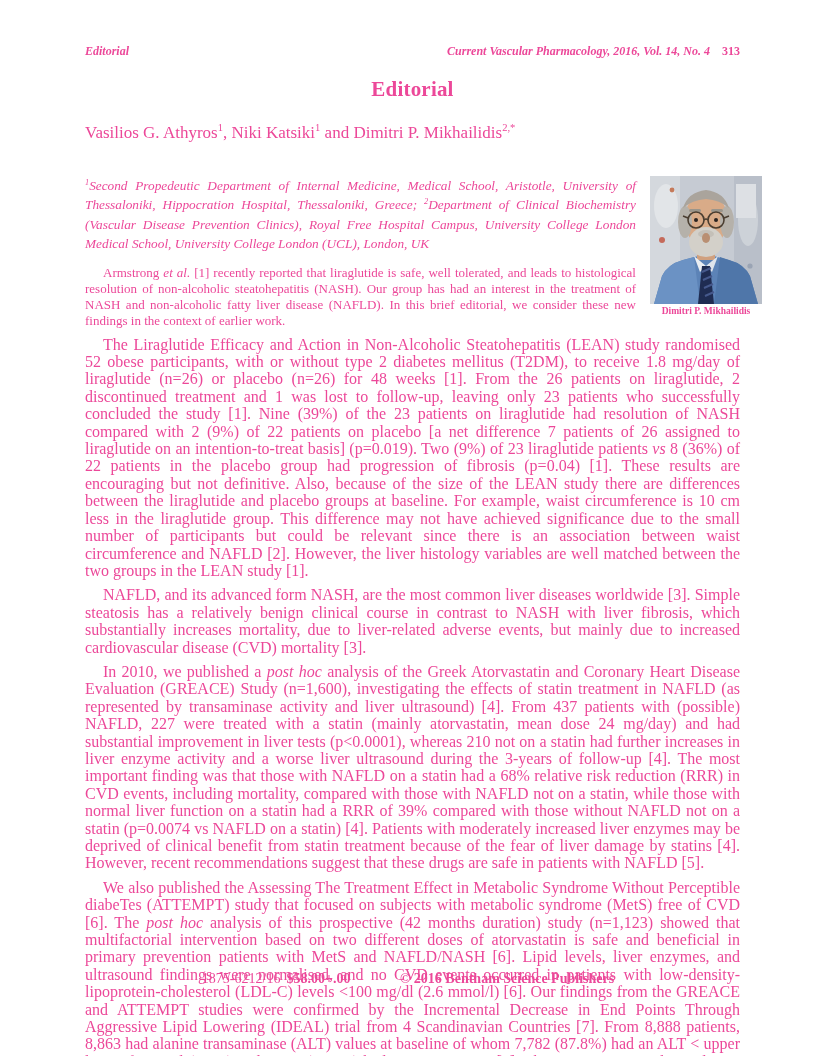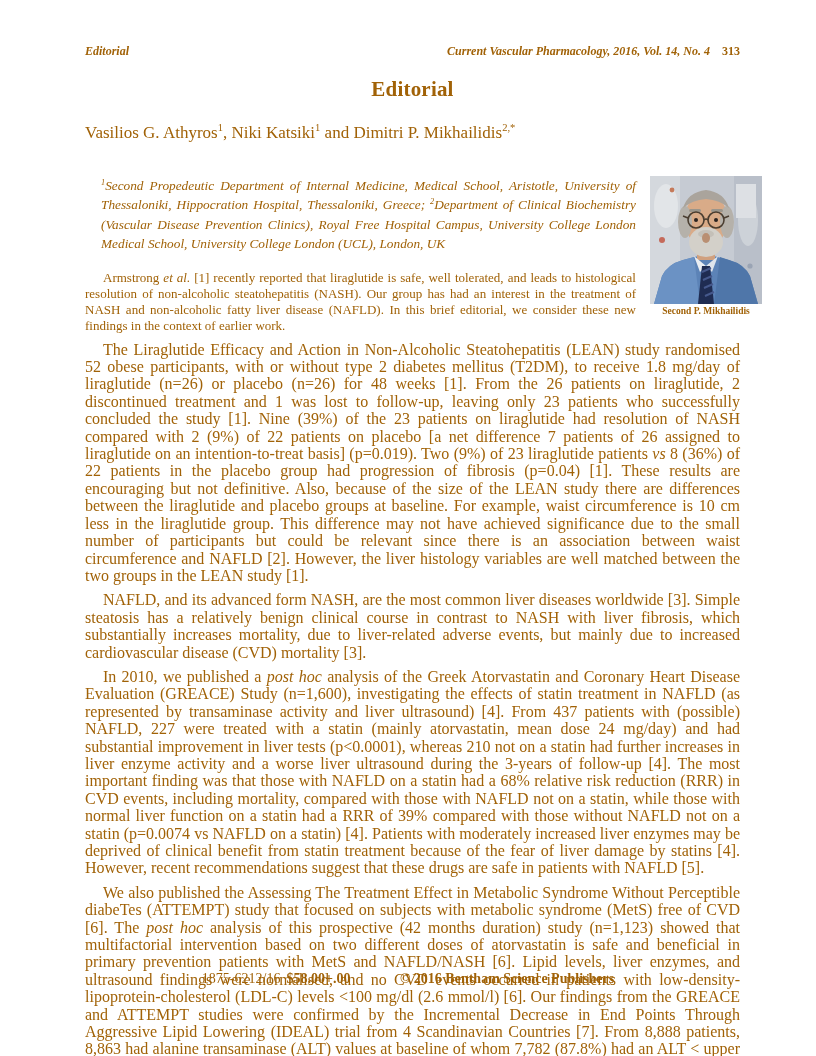--- a/index.html
+++ b/index.html
@@ -1,21 +1,21 @@
 <!DOCTYPE html>
 <html><head>
 <meta charset="utf-8">
 <style>
   html,body { margin:0; padding:0; background:#ffffff; }
   .page {
     position:relative;
     width:816px; height:1056px;
     margin:0 auto;
     background:#ffffff;
-    color:#a16207;
+    color:#ec4899;
     font-family:"Liberation Serif", serif;
     box-sizing:border-box;
     padding:44px 76px 0 85px;
     overflow:hidden;
   }
   .running-header {
     display:flex; justify-content:space-between; align-items:baseline;
     font-size:12px; font-weight:bold;
   }
   .rh-left { font-style:italic; }
@@ -36,21 +36,21 @@
     float:right; width:112px;
     margin:0 -22px 2px 14px;
   }
   .portrait-fig svg { display:block; width:112px; height:128px; }
   .portrait-caption {
     font-size:9.5px; font-weight:bold; text-align:center;
     margin-top:2px; white-space:nowrap;
   }
   .affiliation {
     font-style:italic; font-size:13.3px; line-height:19.4px;
-    text-align:justify; margin:16px;
+    text-align:justify; margin:0;
   }
   .intro-par {
     font-size:13px; line-height:16px; text-align:justify;
     text-indent:18px; margin:11px 0 0 0;
   }
   .body-pars { clear:both; }
   .body-pars p {
     font-size:16px; line-height:17.4px; text-align:justify;
     text-indent:18px; margin:7px 0 0 0;
   }
@@ -108,21 +108,21 @@
         <ellipse cx="56" cy="62" rx="4" ry="5" fill="#b98f72"></ellipse>
         <rect x="39" y="33" width="12" height="3" rx="1.5" fill="#9b958b"></rect>
         <rect x="61" y="33" width="12" height="3" rx="1.5" fill="#9b958b"></rect>
         <circle cx="46" cy="44" r="8" fill="none" stroke="#4a3d30" stroke-width="1.6"></circle>
         <circle cx="66" cy="44" r="8" fill="none" stroke="#4a3d30" stroke-width="1.6"></circle>
         <path d="M54,44 Q56,42 58,44" stroke="#4a3d30" stroke-width="1.5" fill="none"></path>
         <path d="M38,42 L33,40 M74,42 L79,40" stroke="#4a3d30" stroke-width="1.4"></path>
         <circle cx="46" cy="44" r="2" fill="#2a2320"></circle>
         <circle cx="66" cy="44" r="2" fill="#2a2320"></circle>
       </svg>
-      <figcaption class="portrait-caption">Second P. Mikhailidis</figcaption>
+      <figcaption class="portrait-caption">Dimitri P. Mikhailidis</figcaption>
     </figure>
 
     <p class="affiliation"><sup>1</sup><span>Second Propedeutic Department of Internal Medicine, Medical School, Aristotle, University of Thessaloniki, Hippocration Hospital, Thessaloniki, Greece; </span><sup>2</sup><span>Department of Clinical Biochemistry (Vascular Disease Prevention Clinics), Royal Free Hospital Campus, University College London Medical School, University College London (UCL), London, UK</span></p>
 
     <p class="intro-par"><span>Armstrong </span><em>et al.</em><span> [1] recently reported that liraglutide is safe, well tolerated, and leads to histological resolution of non-alcoholic steatohepatitis (NASH). Our group has had an interest in the treatment of NASH and non-alcoholic fatty liver disease (NAFLD). In this brief editorial, we consider these new findings in the context of earlier work.</span></p>
   </div>
 
   <div class="body-pars">
       <p><span>The Liraglutide Efficacy and Action in Non-Alcoholic Steatohepatitis (LEAN) study randomised 52 obese participants, with or without type 2 diabetes mellitus (T2DM), to receive 1.8 mg/day of liraglutide (n=26) or placebo (n=26) for 48 weeks [1]. From the 26 patients on liraglutide, 2 discontinued treatment and 1 was lost to follow-up, leaving only 23 patients who successfully concluded the study [1]. Nine (39%) of the 23 patients on liraglutide had resolution of NASH compared with 2 (9%) of 22 patients on placebo [a net difference 7 patients of 26 assigned to liraglutide on an intention-to-treat basis] (p=0.019). Two (9%) of 23 liraglutide patients </span><em>vs</em><span> 8 (36%) of 22 patients in the placebo group had progression of fibrosis (p=0.04) [1]. These results are encouraging but not definitive. Also, because of the size of the LEAN study there are differences between the liraglutide and placebo groups at baseline. For example, waist circumference is 10 cm less in the liraglutide group. This difference may not have achieved significance due to the small number of participants but could be relevant since there is an association between waist circumference and NAFLD [2]. However, the liver histology variables are well matched between the two groups in the LEAN study [1].</span></p>
       <p><span>NAFLD, and its advanced form NASH, are the most common liver diseases worldwide [3]. Simple steatosis has a relatively benign clinical course in contrast to NASH with liver fibrosis, which substantially increases mortality, due to liver-related adverse events, but mainly due to increased cardiovascular disease (CVD) mortality [3].</span></p>

